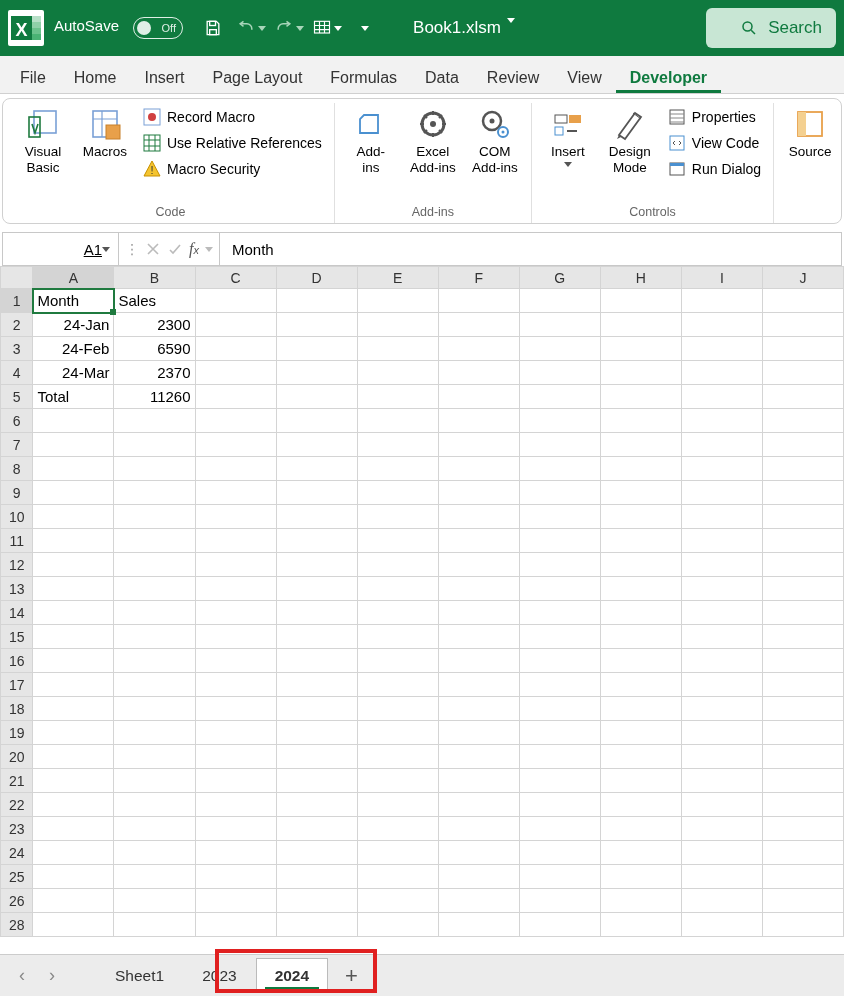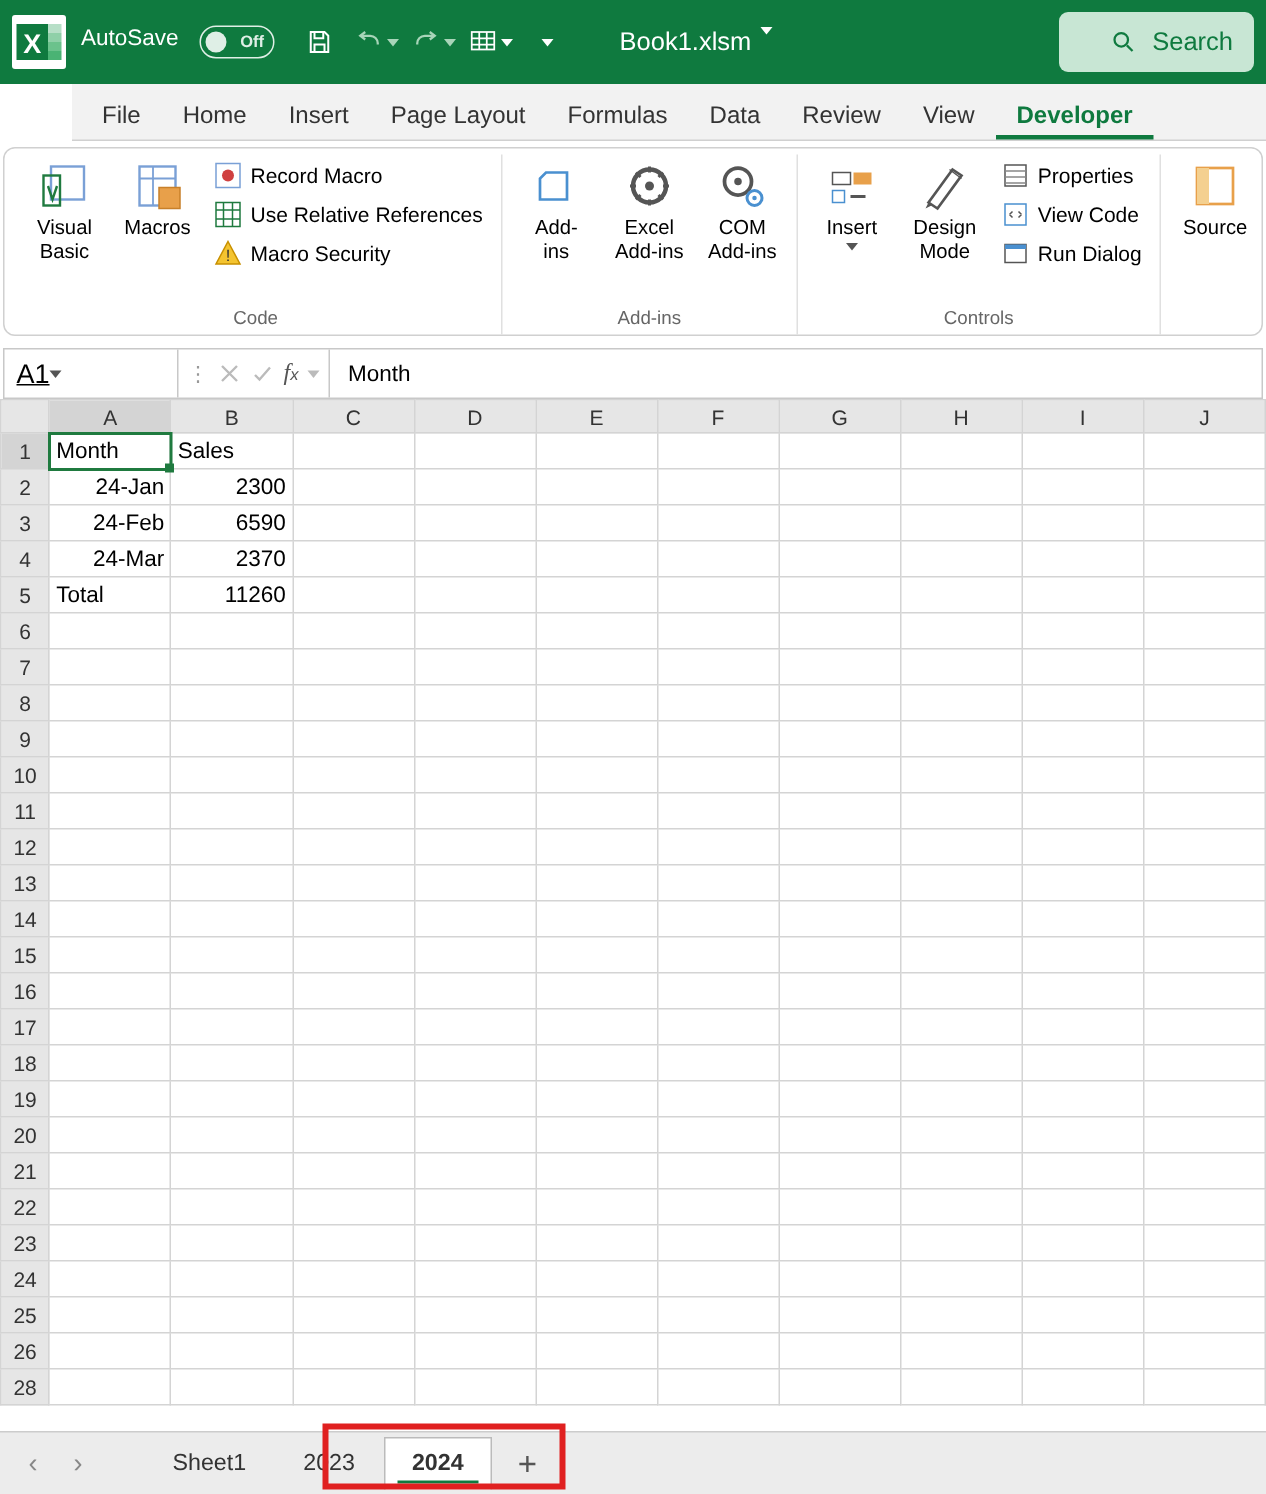--- a/index.html
+++ b/index.html
@@ -2,49 +2,49 @@
 <html><head>
 <meta charset="utf-8">
 <style>
 * { box-sizing: border-box; margin: 0; padding: 0; font-family: "Segoe UI", Arial, sans-serif; }
 body { width: 844px; height: 996px; overflow: hidden; background: #fff; display: flex; flex-direction: column; font-size: 14px; }
 
 
 .titlebar { background: #0f7a3f; color: #fff; height: 56px; display: flex; align-items: center; padding: 0 8px; gap: 4px; }
 .titlebar .xl-logo { width: 36px; height: 36px; background: #fff; color: #0f7a3f; font-weight: bold; font-size: 18px; display: flex; align-items: center; justify-content: center; border-radius: 2px; }
 .titlebar .autosave { display: flex; gap: 14px; margin-left: 6px; font-size: 15px; }
-.toggle { width: 50px; height: 22px; border: 1.5px solid #dfefe6; border-radius: 11px; position: relative; display: flex; align-items: center; justify-content: flex-end; padding-right: 6px; font-size: 11px; color:#dfefe6;font-weight:bold; }
+.toggle { width: 50px; height: 22px; border: 1.5px solid #dfefe6; border-radius: 11px; position: relative; display: flex; align-items: center; justify-content: flex-end; padding-right: 6px; font-size: 11px; color:#dfefe6; }
 .toggle::before { content: ""; position: absolute; left: 3px; top: 3px; width: 14px; height: 14px; border-radius: 50%; background: #dfefe6; }
 .qat { display: flex; align-items: center; gap: 6px; margin-left: 10px; }
 .qat-btn { width: 32px; height: 32px; display: flex; align-items: center; justify-content: center; color: #fff; }
 .qat svg { width: 20px; height: 20px; }
 .filename { margin-left: 28px; font-size: 17px; display: flex; align-items: flex-start; gap: 6px; }
 .searchbox { margin-left: auto; background: #c8e6d4; color: #0f7a3f; height: 40px; min-width: 130px; border-radius: 6px; display: flex; align-items: center; padding: 0 14px; gap: 10px; font-size: 17px; justify-content: flex-end; }
 .searchbox svg { width: 18px; height: 18px; }
 
 
-.ribbon-tabs { background: #f2f2f2; height: 38px; display: flex; align-items: flex-end; padding: 0 6px; gap: 0; border-bottom: 1px solid #d0d0d0; margin-left: 48px; }
+.ribbon-tabs { background: #f2f2f2; height: 38px; display: flex; align-items: flex-end; padding: 0 6px; gap: 0; border-bottom: 1px solid #d0d0d0; }
 .ribbon-tabs .tab { padding: 6px 14px; font-size: 16px; color: #333; cursor: default; }
 .ribbon-tabs .tab.active { color: #0f7a3f; font-weight: 600; border-bottom: 3px solid #0f7a3f; padding-bottom: 3px; }
 
 
 .ribbon { background: #fff; border: 1px solid #d0d0d0; margin: 4px 2px 0 2px; border-radius: 8px; height: 126px; display: flex; padding: 4px 4px 0 4px; }
 .rgroup { display: flex; flex-direction: column; align-items: center; padding: 0 6px; border-right: 1px solid #e0e0e0; }
 .rgroup:last-child { border-right: none; }
 .rgroup .row { display: flex; gap: 2px; }
 .rgroup .grouplabel { font-size: 12.5px; color: #666; margin-top: auto; padding-bottom: 4px; }
 .bigbtn { display: flex; flex-direction: column; align-items: center; justify-content: flex-start; width: 60px; padding: 4px 2px; font-size: 13.5px; text-align: center; line-height: 1.15; }
 .bigbtn svg { width: 34px; height: 34px; margin-bottom: 3px; }
 .smbtn { display: flex; align-items: center; gap: 6px; padding: 3px 6px; font-size: 14px; white-space: nowrap; }
 .smbtn svg { width: 18px; height: 18px; }
 .vstack { display: flex; flex-direction: column; gap: 2px; padding-top: 2px; }
 
 
 .formulabar { display: flex; align-items: center; height: 34px; border: 1px solid #c8c8c8; margin: 8px 2px 0 2px; background: #fff; }
-.namebox { width: 116px; border-right: 1px solid #c8c8c8; height: 100%; display: flex; align-items: center; padding: 0 8px; font-size: 18px; justify-content: flex-start; text-decoration: underline; }
+.namebox { width: 116px; border-right: 1px solid #c8c8c8; height: 100%; display: flex; align-items: center; padding: 0 8px; font-size: 15px; justify-content: flex-end; text-decoration: underline; }
 .fbar-btns { display: flex; align-items: center; border-right: 1px solid #c8c8c8; height: 100%; padding: 0 6px; gap: 6px; color: #999; }
 .fbar-btns svg { width: 16px; height: 16px; }
 .fx { font-style: italic; font-family: "Times New Roman", serif; font-size: 16px; color: #555; }
 .finput { flex: 1; padding: 0 12px; font-size: 15px; }
 
 
 .grid { flex: 1; overflow: hidden; position: relative; background: #fff; }
 table.sheet { border-collapse: collapse; width: 100%; table-layout: fixed; }
 table.sheet th, table.sheet td { border: 1px solid #d4d4d4; height: 24px; font-size: 15px; font-weight: normal; }
 table.sheet thead th { background: #e6e6e6; color: #333; text-align: center; height: 22px; font-size: 14px; }

